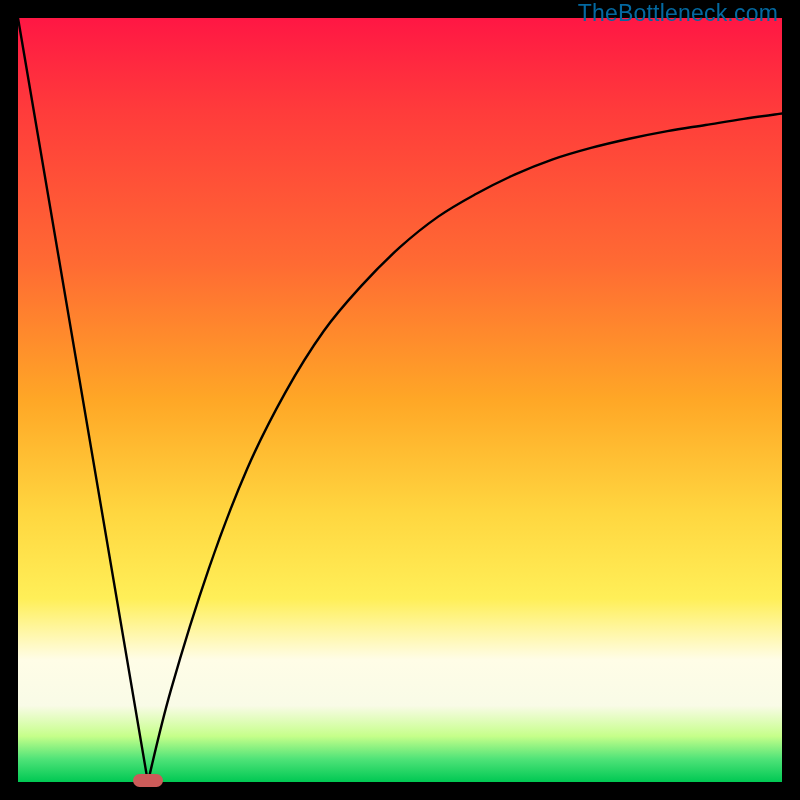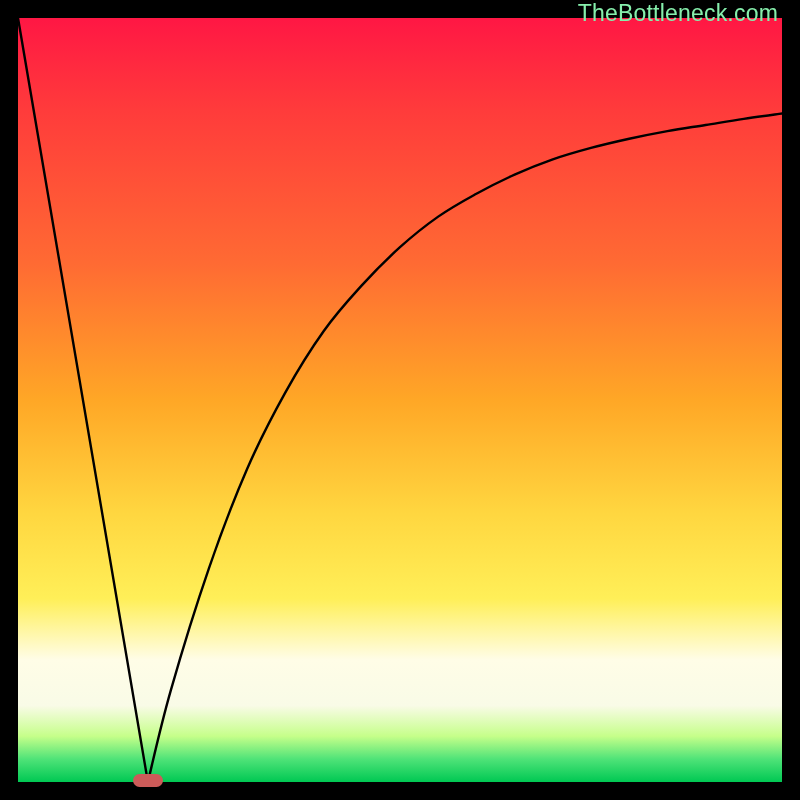--- a/index.html
+++ b/index.html
@@ -36,21 +36,21 @@
       #f9fbe7 90%,
       #c6ff8a 94%,
       #4fe378 97%,
       #00c853 100%
     );
   }
   .watermark {
     position: absolute;
     top: 0px;
     right: 22px;
-    color: #86efac;
+    color: #0369a1;
     font-size: 23px;
     font-weight: 400;
     letter-spacing: 0.2px;
     user-select: none;
   }
   svg.curve {
     position: absolute;
     left: 0;
     top: 0;
   }

